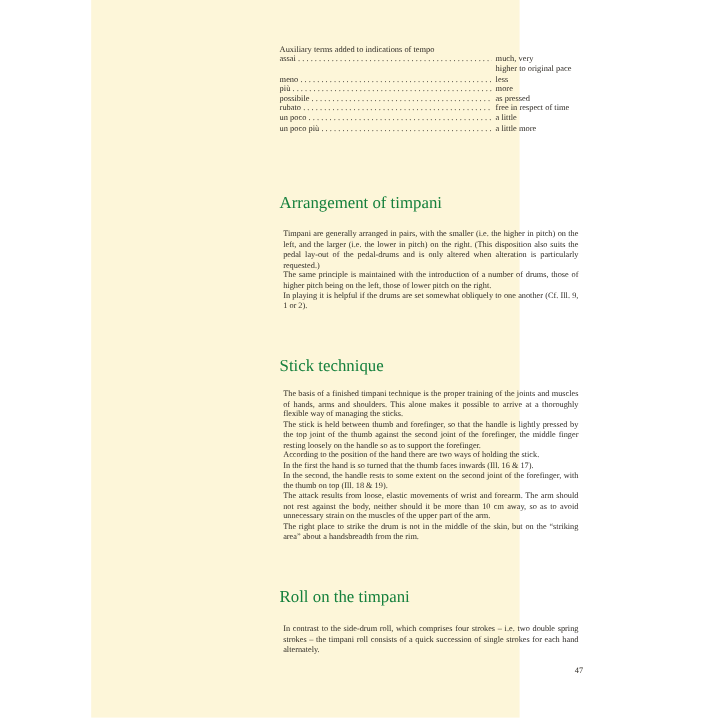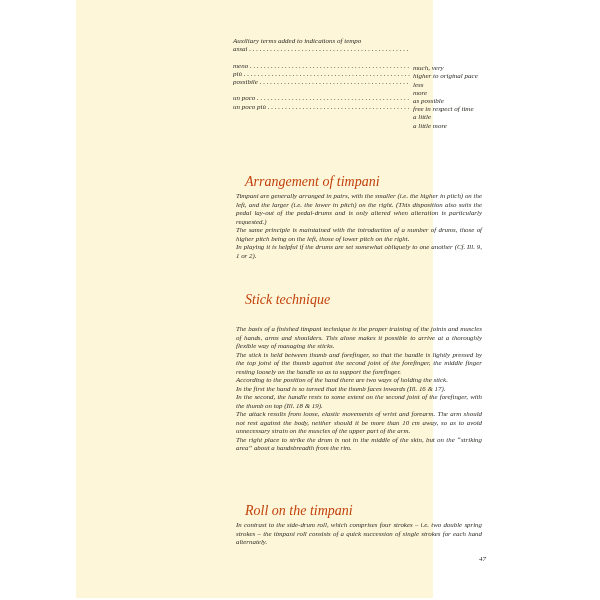--- a/index.html
+++ b/index.html
@@ -3,38 +3,37 @@
   <meta charset="utf-8">
   <style>
     html, body { margin: 0; padding: 0; }
     body {
       width: 600px; height: 600px; background: #ffffff; position: relative; overflow: hidden;
       font-family: "Liberation Serif", "DejaVu Serif", serif; color: #2f2b25;
     }
     .page {
       position: absolute; left: 76px; top: 0; width: 357px; height: 598px;
       background: #fdf6d9;
-      font-style: italic;
     }
     .block { position: absolute; left: 157px; width: 250px; }
     .caption { font-size: 7px; line-height: 8.2px; white-space: nowrap; }
     .term-row {
       position: relative; font-size: 7px; line-height: 8.2px; height: 8.2px; white-space: nowrap;
     }
     .term-left {
       position: absolute; left: 0; width: 177px; overflow: hidden; white-space: nowrap;
     }
     .term-left::after {
       content: " . . . . . . . . . . . . . . . . . . . . . . . . . . . . . . . . . . . . . . . . . . . . . . . . . . . . . . . . . . . . . . . . . . . . . . . . . .";
       letter-spacing: 0px;
     }
-    .term-right { position: absolute; left: 180px; white-space: nowrap; margin-top: 19px; }
+    .term-right { position: absolute; left: 180px; white-space: nowrap; }
     h2 {
-      position: absolute; left: 157px; margin: 12px; font-weight: normal;
-      font-size: 14px; line-height: 16px; white-space: nowrap; color: #c2410c;
+      position: absolute; left: 157px; margin: 0; font-weight: normal;
+      font-size: 14px; line-height: 16px; white-space: nowrap; color: #15803d;
     }
     .para {
       position: absolute; left: 160px; width: 246px;
       font-size: 6.9px; line-height: 8.5px; text-align: justify;
     }
     .para p { margin: 0; }
     .page-number { position: absolute; left: 403px; top: 555px; font-size: 7px; }
   </style>
 </head>
 <body>
@@ -53,43 +52,44 @@
     <div class="term-row">
         <span class="term-left">meno</span>
         <span class="term-right">less</span>
       </div>
     <div class="term-row">
         <span class="term-left">più</span>
         <span class="term-right">more</span>
       </div>
     <div class="term-row">
         <span class="term-left">possibile</span>
-        <span class="term-right">as possible</span>
+        <span class="term-right">as pressed</span>
       </div>
     <div class="term-row">
+        <span class="term-left">rubato</span>
         <span class="term-right">free in respect of time</span>
       </div>
     <div class="term-row">
         <span class="term-left">un poco</span>
         <span class="term-right">a little</span>
       </div>
     <div class="term-row">
         <span class="term-left">un poco più</span>
         <span class="term-right">a little more</span>
       </div>
   </div>
 
   <h2 style="top:162px;">Arrangement of timpani</h2>
   <div class="para" style="top:192px;">
     <p>Timpani are generally arranged in pairs, with the smaller (i.e. the higher in pitch) on the left, and the larger (i.e. the lower in pitch) on the right. (This disposition also suits the pedal lay-out of the pedal-drums and is only altered when alteration is particularly requested.)</p>
     <p>The same principle is maintained with the introduction of a number of drums, those of higher pitch being on the left, those of lower pitch on the right.</p>
     <p>In playing it is helpful if the drums are set somewhat obliquely to one another (Cf. Ill. 9, 1 or 2).</p>
   </div>
 
-  <h2 style="top:280px;">Stick technique</h2>
+  <h2 style="top:298px;">Stick technique</h2>
   <div class="para" style="top:325px;">
     <p>The basis of a finished timpani technique is the proper training of the joints and muscles of hands, arms and shoulders. This alone makes it possible to arrive at a thoroughly flexible way of managing the sticks.</p>
     <p>The stick is held between thumb and forefinger, so that the handle is lightly pressed by the top joint of the thumb against the second joint of the forefinger, the middle finger resting loosely on the handle so as to support the forefinger.</p>
     <p>According to the position of the hand there are two ways of holding the stick.</p>
     <p>In the first the hand is so turned that the thumb faces inwards (Ill. 16 &amp; 17).</p>
     <p>In the second, the handle rests to some extent on the second joint of the forefinger, with the thumb on top (Ill. 18 &amp; 19).</p>
     <p>The attack results from loose, elastic movements of wrist and forearm. The arm should not rest against the body, neither should it be more than 10 cm away, so as to avoid unnecessary strain on the muscles of the upper part of the arm.</p>
     <p>The right place to strike the drum is not in the middle of the skin, but on the “striking area” about a handsbreadth from the rim.</p>
   </div>
 

